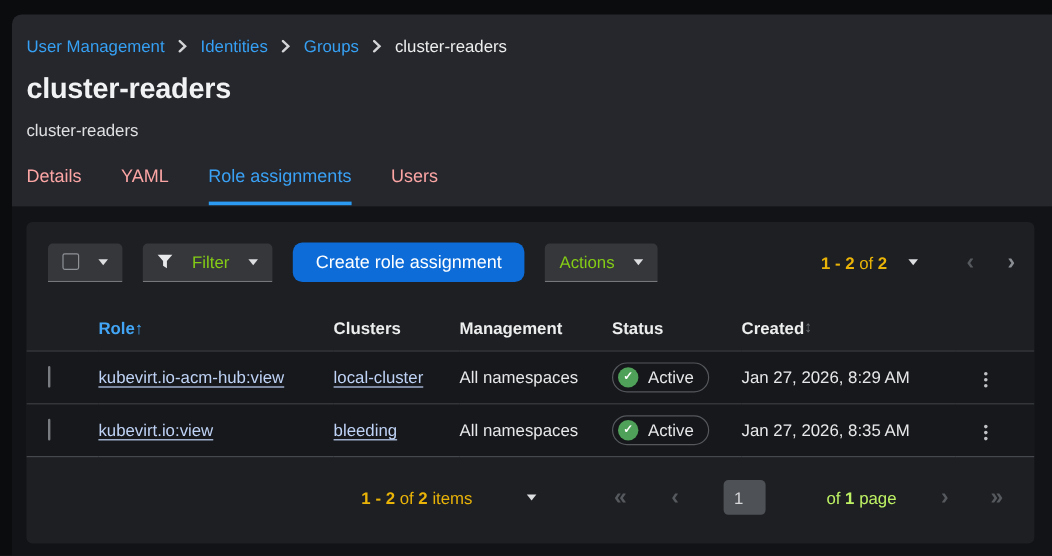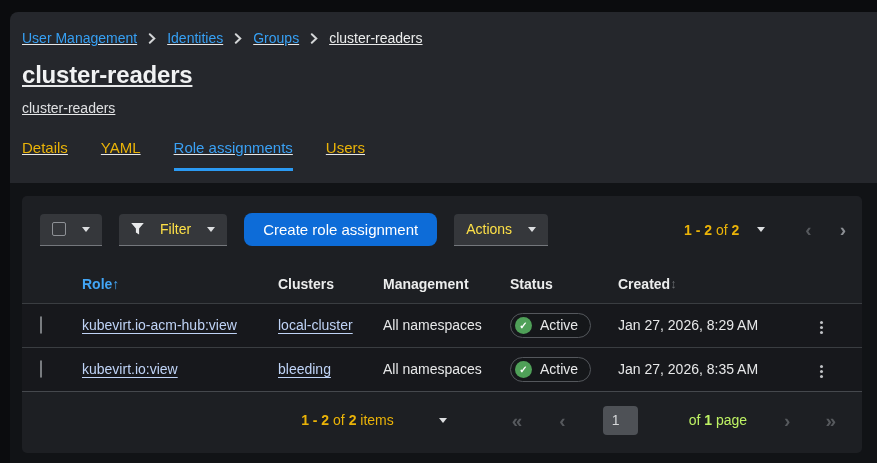--- a/index.html
+++ b/index.html
@@ -10,39 +10,39 @@
     font-size:14px;
     color:#e7e8e9;
     position:relative;
   }
   .panel {
     position:absolute; left:10px; top:12px; width:867px; height:451px;
     background:#25272c; border-top-left-radius:8px;
     display:flex; flex-direction:column; overflow:hidden;
   }
   
-  .page-header { padding:18px 24px 12px 12px; flex:0 0 auto;text-decoration:underline; }
+  .page-header { padding:18px 24px 1px 12px; flex:0 0 auto; }
   .breadcrumb { display:flex; align-items:center; gap:11px; font-size:14px; }
   .crumb-link { color:#36a0f4; text-decoration:none; cursor:pointer; }
   .crumb-current { color:#eceded; }
   .crumb-sep { display:flex; align-items:center; }
   .page-title { margin-top:15px; font-size:24px; font-weight:700; letter-spacing:-0.2px; color:#f1f2f3; }
   .page-subtitle { margin-top:11px; font-size:14px; color:#dfe0e2; }
   .tabs { margin-top:23px; display:flex; gap:33px; }
-  .tab { font-size:15px; color:#eab308; padding-bottom:12px; border-bottom:3px solid transparent; cursor:pointer; }
+  .tab { font-size:15px; color:#fca5a5; padding-bottom:12px; border-bottom:3px solid transparent; cursor:pointer; }
   .tab.active { color:#3aa1f5; border-bottom-color:#2b9af3; }
   
   .content { flex:1 1 auto; background:#111316; padding:13px 15px 10px 12px; }
   .card { background:#1d1f23; border-radius:5px; height:100%; display:flex; flex-direction:column; overflow:hidden; }
   
   .toolbar { display:flex; align-items:center; padding:17px 16px 0 18px; flex:0 0 auto; }
   .toggle {
     height:32px; background:#35373b; border:none; border-bottom:1px solid #74777c;
     border-radius:4px 4px 0 0; display:flex; align-items:center; padding:0 12px; gap:16px;
-    color:#fde047; font-size:14px; cursor:pointer; font-family:inherit;
+    color:#84cc16; font-size:14px; cursor:pointer; font-family:inherit;
   }
   .caret { width:0; height:0; border-left:4.5px solid transparent; border-right:4.5px solid transparent; border-top:5px solid #dcdee0; }
   .checkbox { width:14px; height:14px; border:1px solid #8e9196; border-radius:2px; background:transparent; }
   .row-checkbox { width:14px; height:14px; border:1px solid #797c80; border-radius:2px; background:#17191d; cursor:pointer; }
   .btn-primary {
     height:33px; margin-left:17px; padding:0 19px; background:#0d6cd8; color:#ffffff;
     border:none; border-radius:8px; font-size:15px; font-family:inherit; cursor:pointer;
   }
   .toggle + .toggle, .btn-primary + .toggle { margin-left:17px; }
   .top-pagination { margin-left:auto; display:flex; align-items:center; }

